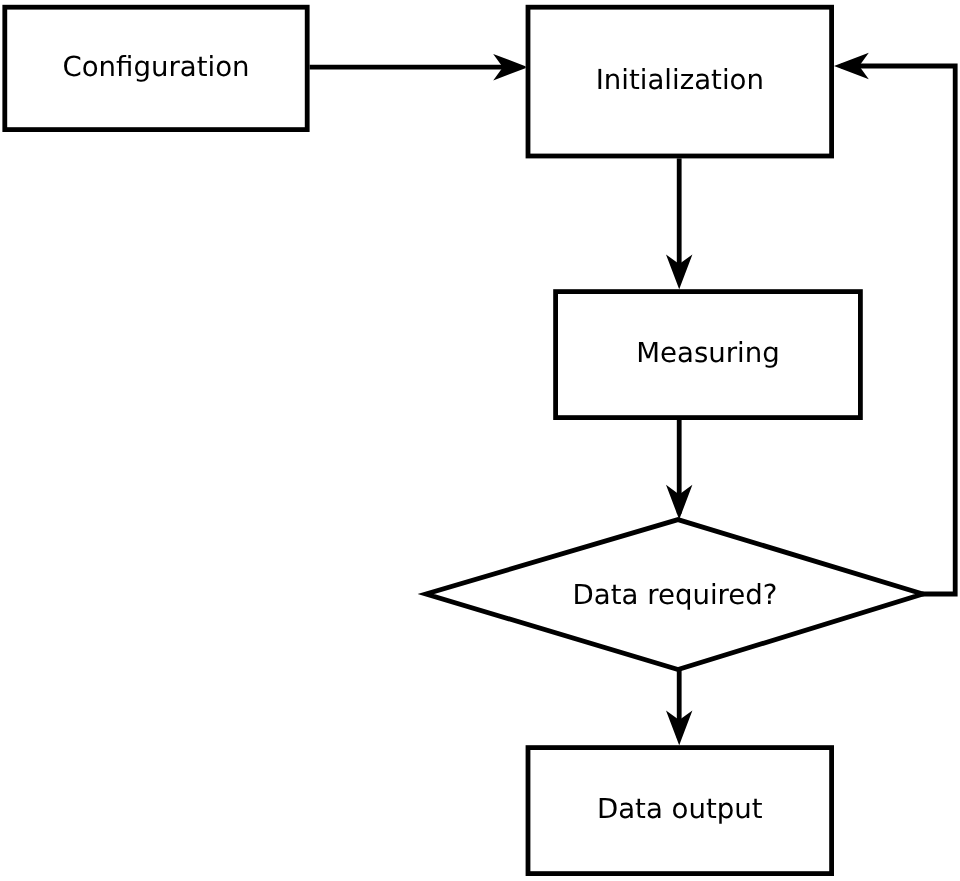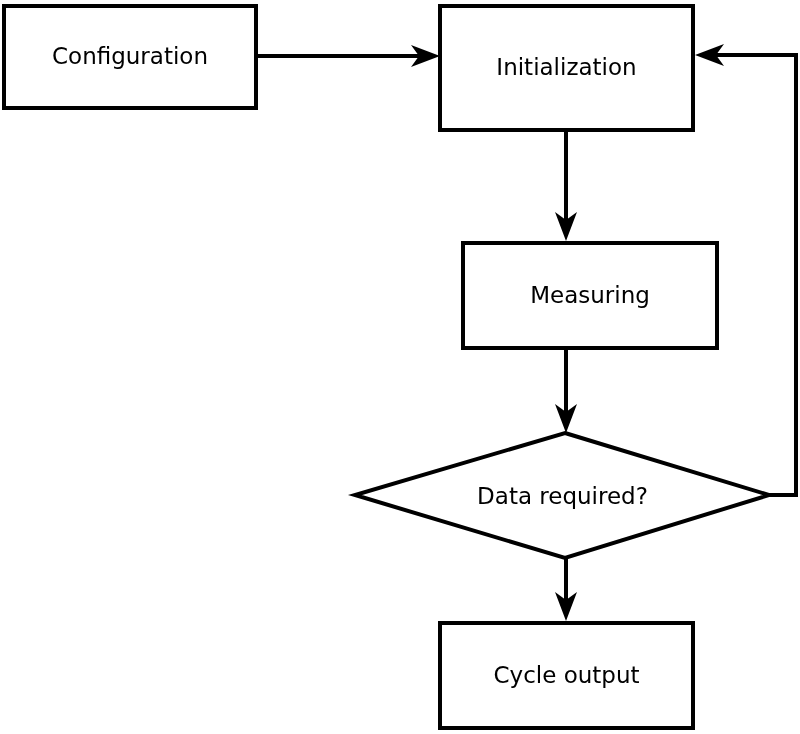--- a/index.html
+++ b/index.html
@@ -103,16 +103,16 @@
 
   <div class="node-box node-measuring">
     <span>Measuring</span>
   </div>
 
   <div class="diamond-label">
     <span>Data required?</span>
   </div>
 
   <div class="node-box node-data-output">
-    <span>Cycle output</span>
+    <span>Data output</span>
   </div>
 
 </div>
 
 </body></html>

